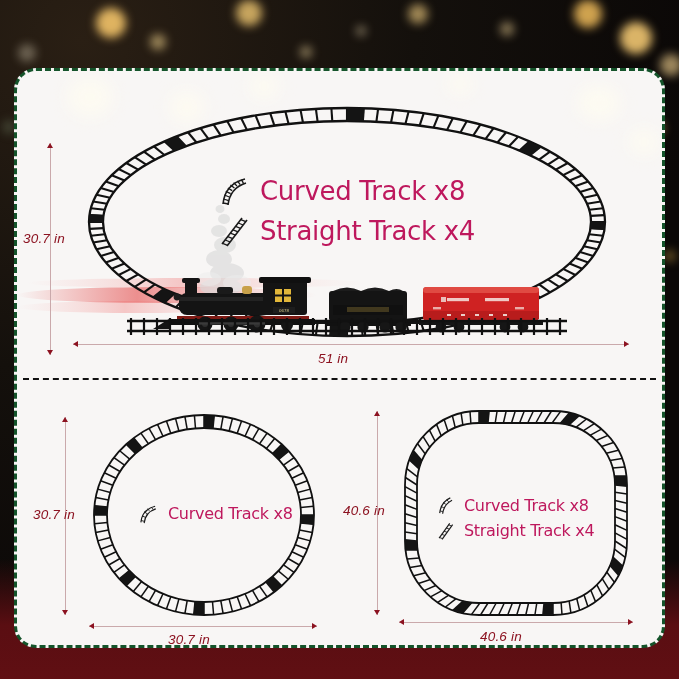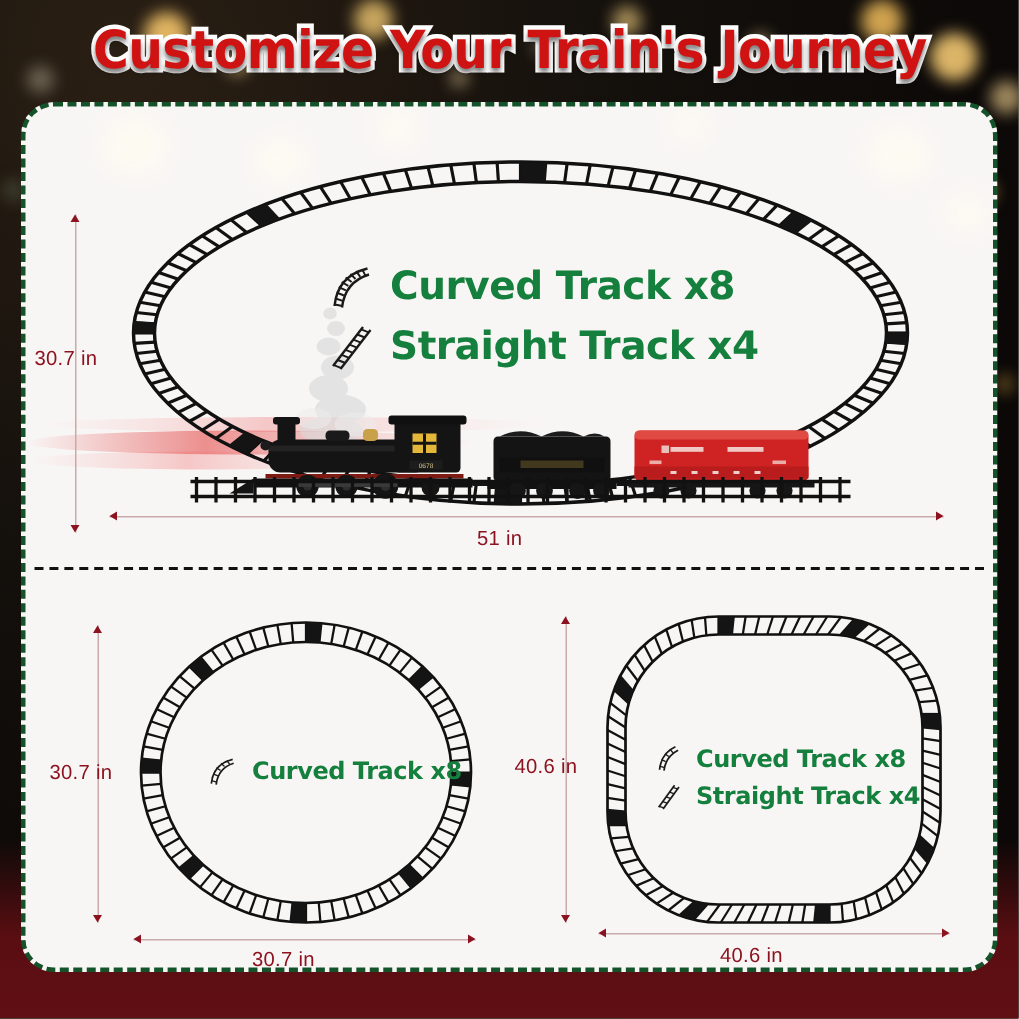--- a/index.html
+++ b/index.html
@@ -42,34 +42,34 @@
     border:3px dashed #14532a;
     box-sizing:border-box;
     overflow:hidden;
     z-index:4;
   }
   .panel-glow{position:absolute;border-radius:50%;filter:blur(9px);background:rgba(255,252,240,.75);}
 
   .divider{position:absolute;left:6px;right:6px;top:307px;border-top:2.5px dashed #111;z-index:5;}
 
   
-  .dim-label{position:absolute;color:#8c1220;font-size:13.5px;letter-spacing:.2px;white-space:nowrap;z-index:6;}
+  .dim-label{position:absolute;color:#8c1220;font-size:13.5px;letter-spacing:.2px;white-space:nowrap;z-index:6;font-style:italic;}
   .vline{position:absolute;width:1px;background:#caa9ab;z-index:5;}
   .hline{position:absolute;height:1px;background:#caa9ab;z-index:5;}
   .vline:before,.vline:after{content:"";position:absolute;left:-3px;border-left:3.5px solid transparent;border-right:3.5px solid transparent;}
   .vline:before{top:0;border-bottom:5px solid #8c1220;}
   .vline:after{bottom:0;border-top:5px solid #8c1220;}
   .hline:before,.hline:after{content:"";position:absolute;top:-3px;border-top:3.5px solid transparent;border-bottom:3.5px solid transparent;}
   .hline:before{left:0;border-right:5px solid #8c1220;}
   .hline:after{right:0;border-left:5px solid #8c1220;}
 
   
   .tl-group{position:absolute;z-index:7;}
   .tl-row{display:flex;align-items:center;}
-  .tl-text{color:#15803d;font-weight:700;letter-spacing:-0.3px;white-space:nowrap;
+  .tl-text{color:#be185d;font-weight:400;letter-spacing:-0.3px;white-space:nowrap;
            font-family:"DejaVu Sans", sans-serif;}
   .ico{flex:0 0 auto;margin-right:9px;}
 
   .main-label .tl-text{font-size:26px;line-height:40px;}
   .sub-label .tl-text{font-size:16px;line-height:25px;}
 
   svg{display:block;overflow:visible;}
 </style>
 </head>
 <body>
@@ -87,23 +87,20 @@
   <div class="bokeh" style="left:500px;top:22px;width:14px;height:14px;background:rgba(255,226,160,.5);"></div>
   <div class="bokeh" style="left:574px;top:0px;width:28px;height:28px;background:rgba(255,200,96,.8);"></div>
   <div class="bokeh" style="left:620px;top:22px;width:32px;height:32px;background:rgba(255,210,120,.85);"></div>
   <div class="bokeh" style="left:660px;top:54px;width:22px;height:22px;background:rgba(255,220,150,.6);"></div>
   <div class="bokeh" style="left:18px;top:44px;width:18px;height:18px;background:rgba(240,230,200,.35);"></div>
   <div class="bokeh" style="left:356px;top:26px;width:10px;height:10px;background:rgba(255,235,190,.45);"></div>
   <div class="bokeh" style="left:648px;top:120px;width:16px;height:16px;background:rgba(255,190,90,.5);"></div>
   <div class="bokeh" style="left:664px;top:250px;width:12px;height:12px;background:rgba(220,170,70,.45);"></div>
   <div class="bokeh" style="left:2px;top:120px;width:14px;height:14px;background:rgba(120,140,110,.35);"></div>
 
-  <div class="title-wrap">
-    <span class="title">Customize Your Train's Journey</span>
-  </div>
 
   <div class="panel">
 
     <div class="panel-glow" style="left:50px;top:6px;width:46px;height:40px;"></div>
     <div class="panel-glow" style="left:152px;top:20px;width:36px;height:32px;"></div>
     <div class="panel-glow" style="left:232px;top:2px;width:30px;height:26px;"></div>
     <div class="panel-glow" style="left:430px;top:2px;width:26px;height:22px;"></div>
     <div class="panel-glow" style="left:560px;top:14px;width:44px;height:36px;"></div>
     <div class="panel-glow" style="left:612px;top:58px;width:30px;height:26px;"></div>
 

